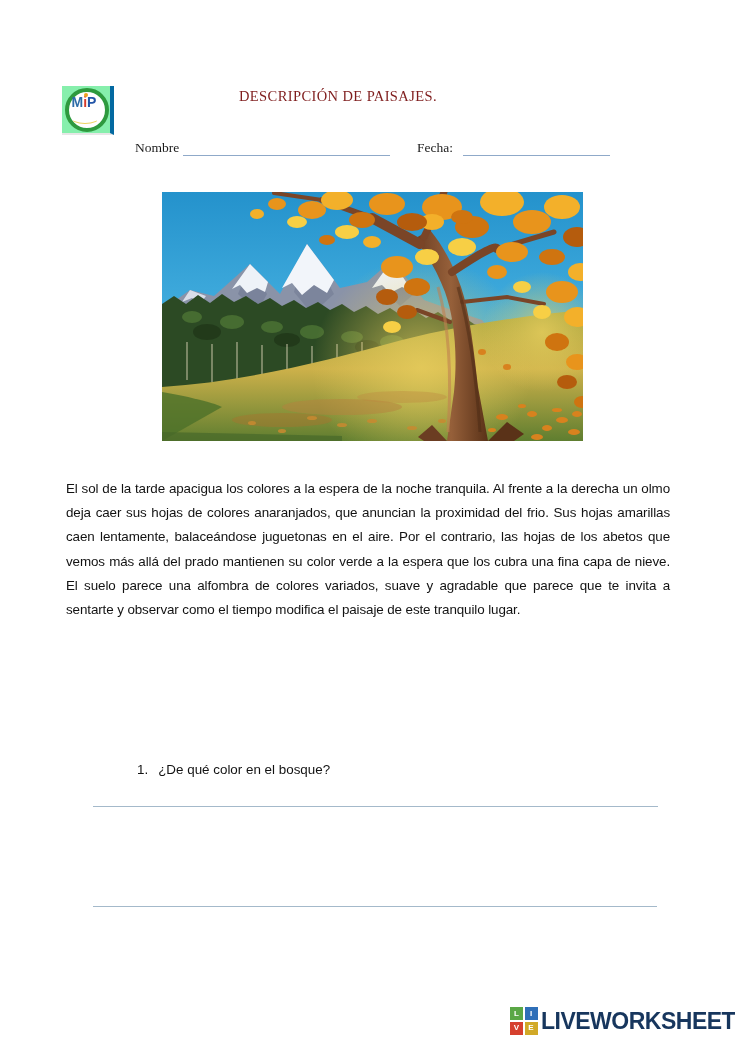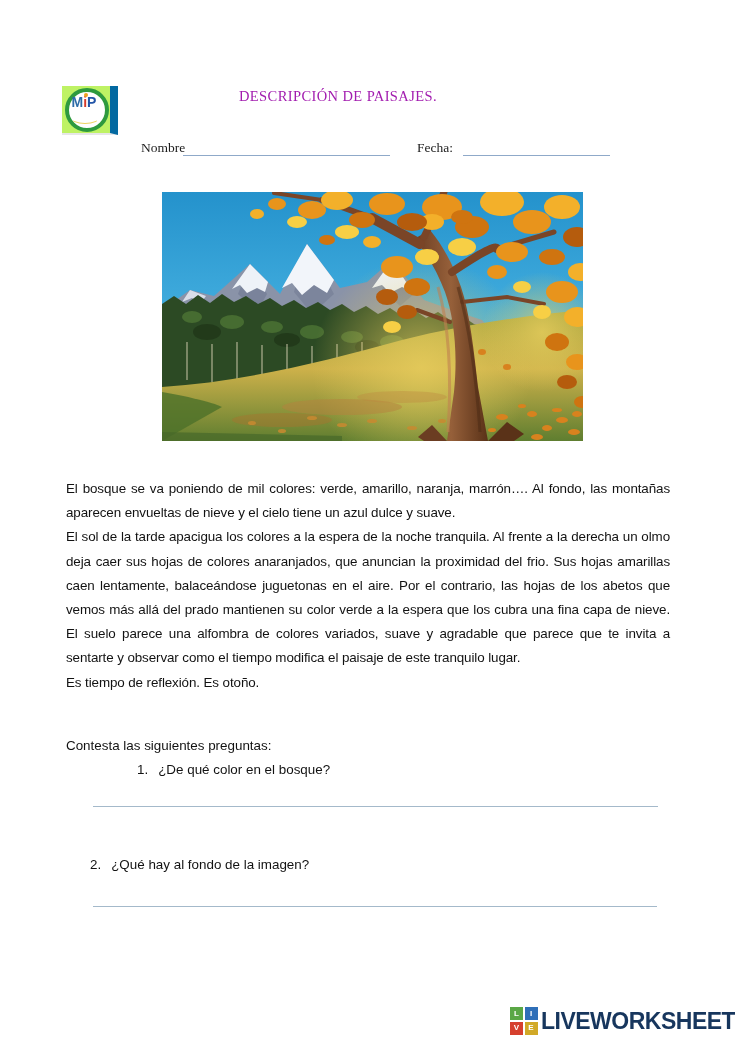--- a/index.html
+++ b/index.html
@@ -1,38 +1,38 @@
 <!DOCTYPE html>
 <html><head>
 <meta charset="utf-8">
 <style>
   html,body{margin:0;padding:0;background:#ffffff;}
   .page{position:relative;width:735px;height:1039px;background:#ffffff;overflow:hidden;
         font-family:"Liberation Sans",sans-serif;}
 
   
-  .logo-card{position:absolute;left:62px;top:86px;width:48px;height:47px;background:#bef264;
-             border-right:8px solid #0369a1;border-bottom:2px solid #e6e6e6;}
+  .logo-card{position:absolute;left:62px;top:86px;width:48px;height:47px;background:#86efac;
+             border-right:4px solid #0369a1;border-bottom:2px solid #e6e6e6;}
   .logo-ring{position:absolute;left:3px;top:2px;width:36px;height:36px;border-radius:50%;
              border:4px solid #2e9a3e;background:#ffffff;}
   .logo-text{position:absolute;left:0;top:9px;width:44px;text-align:center;
              font-weight:bold;font-size:14px;letter-spacing:0;line-height:14px;}
   .logo-m{color:#2d6da8;}
   .logo-i{color:#d63a2a;position:relative;}
   .logo-i::before{content:"";position:absolute;left:1px;top:-1px;width:4px;height:4px;border-radius:50%;
                   background:#eda21f;}
   .logo-p{color:#2255a8;}
   .logo-arc{position:absolute;left:8px;top:24px;width:28px;height:12px;border:1.6px solid transparent;
             border-bottom-color:#e9c83c;border-radius:50%;opacity:.8;}
 
   
   .doc-title{position:absolute;left:160px;top:88px;width:356px;text-align:center;
-             font-family:"Liberation Serif",serif;font-size:14.5px;color:#a21caf;letter-spacing:.4px;}
+             font-family:"Liberation Serif",serif;font-size:14.5px;color:#7f1d1d;letter-spacing:.4px;}
   .serif-label{position:absolute;font-family:"Liberation Serif",serif;font-size:13.5px;color:#1c1c1c;}
-  .name-label{left:141px;top:140px;text-align:center;}
+  .name-label{left:135px;top:140px;text-align:center;}
   .date-label{left:417px;top:140px;text-align:center;}
   .blank-line{position:absolute;border-top:1.5px solid #8fa9c9;height:0;}
   .name-line{left:183px;top:155px;width:207px;}
   .date-line{left:463px;top:155px;width:147px;}
 
   
   .painting{position:absolute;left:162px;top:192px;width:421px;height:249px;}
   .painting svg{display:block;width:421px;height:249px;}
 
   
@@ -246,35 +246,29 @@
             <ellipse cx="415" cy="45" rx="14" ry="10"></ellipse>
           <ellipse cx="405" cy="190" rx="10" ry="7"></ellipse>
             <ellipse cx="245" cy="120" rx="10" ry="7"></ellipse>
           <ellipse cx="225" cy="105" rx="11" ry="8"></ellipse>
         </g>
       </g>
     </svg>
   </div>
 
   <div class="reading">
-    <p>El bosque se va poniendo de mil colores: verde, amarillo, naranja, marrón…. Al fondo, las montañas aparecen envueltas de nieve y el cielo tiene un azul dulce y suave.</p>
     <p>El sol de la tarde apacigua los colores a la espera de la noche tranquila. Al frente a la derecha un olmo deja caer sus hojas de colores anaranjados, que anuncian la proximidad del frio. Sus hojas amarillas caen lentamente, balaceándose juguetonas en el aire. Por el contrario, las hojas de los abetos que vemos más allá del prado mantienen su color verde a la espera que los cubra una fina capa de nieve. El suelo parece una alfombra de colores variados, suave y agradable que parece que te invita a sentarte y observar como el tiempo modifica el paisaje de este tranquilo lugar.</p>
-    <p>Es tiempo de reflexión. Es otoño.</p>
-  </div>
-
-  <div class="contesta">Contesta las siguientes preguntas:</div>
+  </div>
+
 
   <div class="question q1">
     <span class="q-num">1.</span><span>¿De qué color en el bosque?</span>
   </div>
   <div class="answer-line a1"></div>
 
-  <div class="question q2">
-    <span class="q-num">2.</span><span>¿Qué hay al fondo de la imagen?</span>
-  </div>
   <div class="answer-line a2"></div>
 
   <div class="footer">
     <div class="lw-icon">
       <div class="lw-sq sq-l">L</div>
       <div class="lw-sq sq-i">I</div>
       <div class="lw-sq sq-v">V</div>
       <div class="lw-sq sq-e">E</div>
     </div>
     <div class="lw-text">LIVEWORKSHEETS</div>

